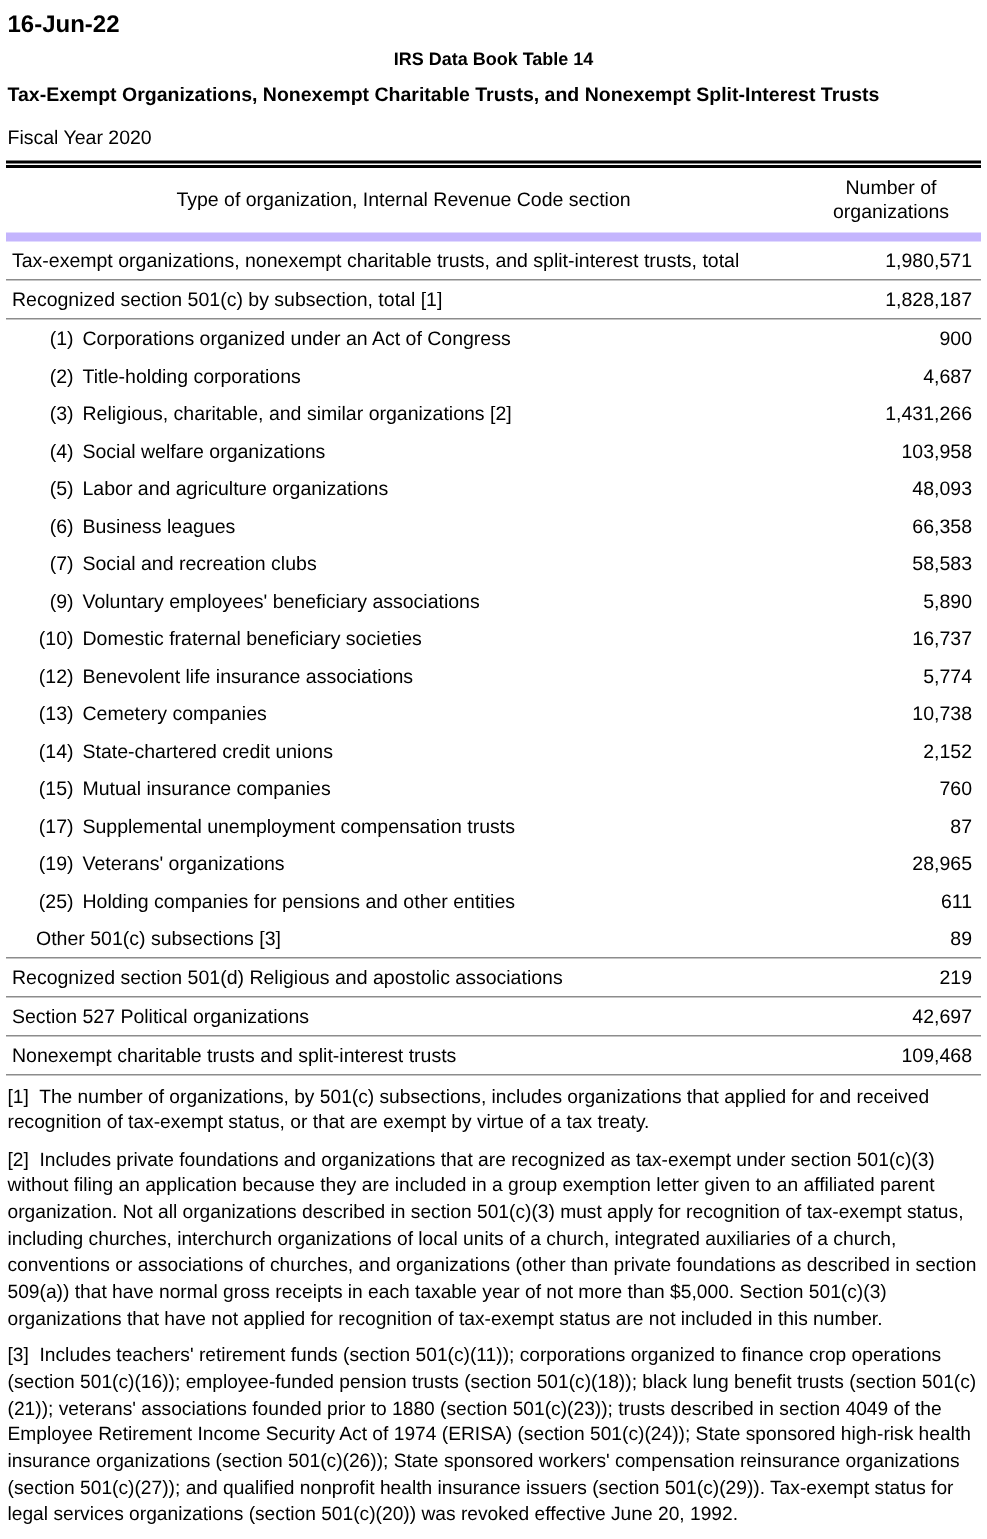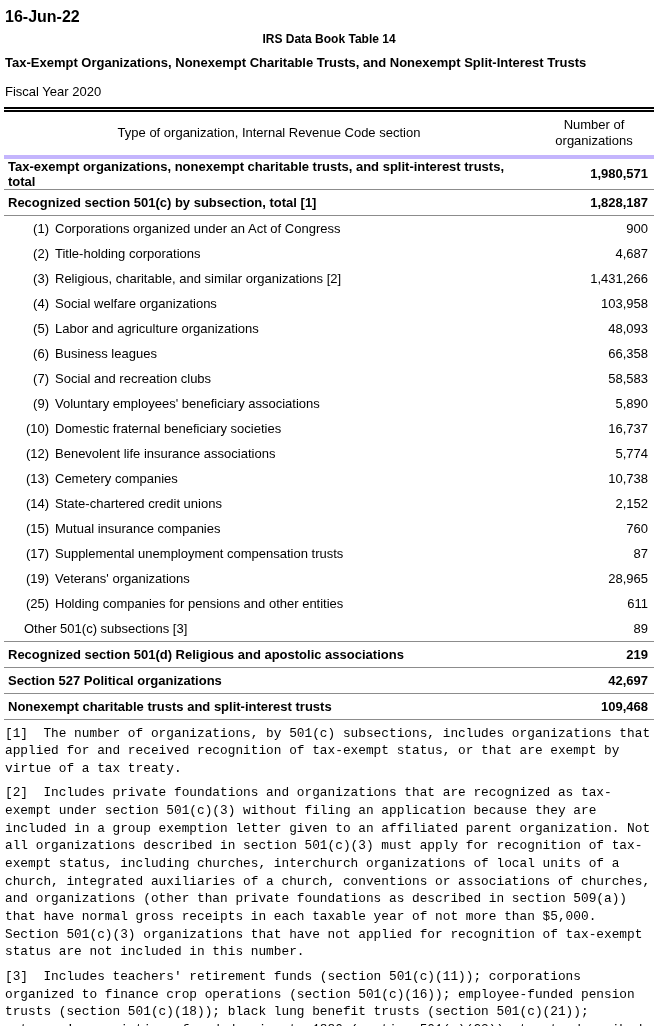--- a/index.html
+++ b/index.html
@@ -36,57 +36,57 @@
     width: 650px;
     margin: 0 4px;
     border-collapse: collapse;
     table-layout: fixed;
     font-size: 13px;
   }
   col.c-label { width: 530px; }
   col.c-value { width: 120px; }
   thead tr {
     border-top: 5px double #000;
-    border-bottom: 4px solid #c4b5fd;
+    border-bottom: 6px solid #c4b5fd;
   }
   thead th {
     font-weight: normal;
     text-align: center;
     vertical-align: middle;
     padding: 5px 2px;
     line-height: 1.25;
   }
   tbody td {
     height: 25px;
     vertical-align: middle;
     padding: 0;
   }
   tr.row-total {
     border-top: 1px solid #8c8c8c;
     border-bottom: 1px solid #8c8c8c;
   }
-  tr.row-total td { font-weight: bold; }
+  tr.row-total td { font-weight: normal; }
   td.cell-label { padding-left: 4px; }
   tr.row-item td.cell-label { padding-left: 20px; }
   .row-num {
     display: inline-block;
     width: 25px;
     text-align: right;
     margin-right: 6px;
   }
   td.cell-value {
     text-align: right;
     padding-right: 6px;
   }
   .footnotes {
     margin: 5px 4px 0 5px;
     font-size: 12.8px;
     line-height: 1.38;
   }
-  .footnotes p { margin: 1px 0 7px 0; font-family: Liberation Mono, monospace; }
+  .footnotes p { margin: 1px 0 7px 0; }
 </style>
 </head>
 <body>
 
 <div class="date-stamp">16-Jun-22</div>
 <div class="table-number-title">IRS Data Book Table 14</div>
 <div class="doc-title">Tax-Exempt Organizations, Nonexempt Charitable Trusts, and Nonexempt Split-Interest Trusts</div>
 <div class="fiscal-year">Fiscal Year 2020</div>
 
 <table class="org-table">

